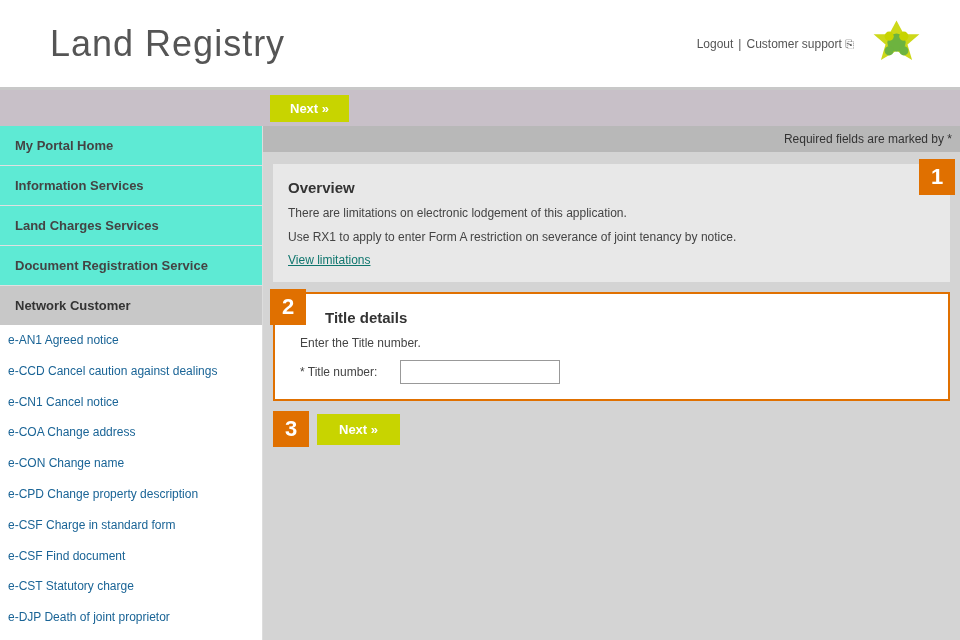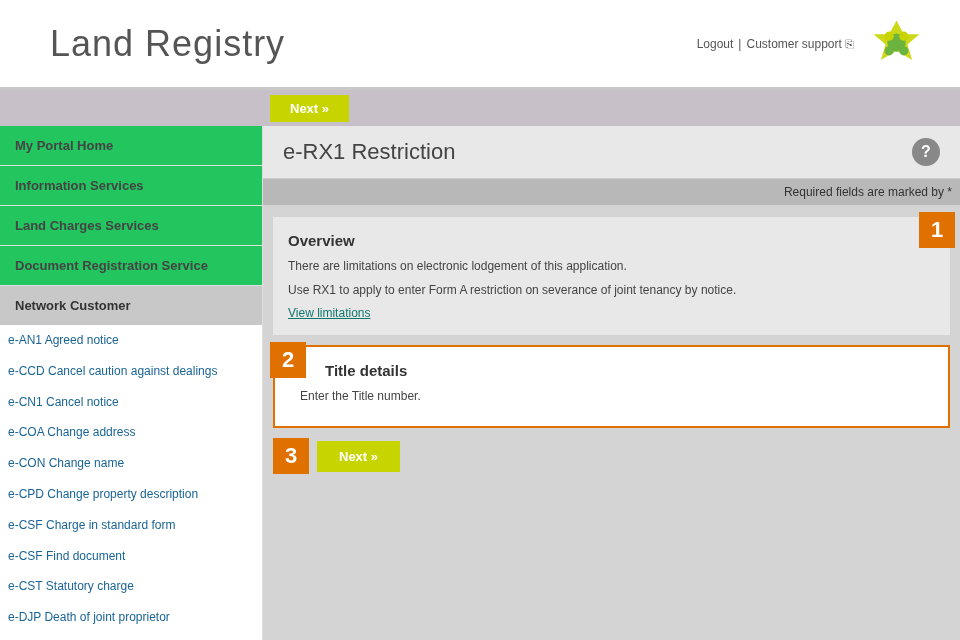--- a/index.html
+++ b/index.html
@@ -127,21 +127,21 @@
 
     .sidebar-section {
       border-bottom: 1px solid #e0e0e0;
     }
 
     .sidebar-header {
       padding: 12px 15px;
       font-weight: bold;
       color: #444;
       cursor: pointer;
-      background: #22c55e;
+      background: #5eead4;
       font-size: 13px;
     }
 
     .sidebar-header.active {
       background: #c8c8c8;
       color: #333;
     }
 
     .sidebar-item {
       padding: 7px 15px 7px 8px;
@@ -349,39 +349,39 @@
         <div class="sidebar-item">e-CSF Find document</div>
         <div class="sidebar-item">e-CST Statutory charge</div>
         <div class="sidebar-item">e-DJP Death of joint proprietor</div>
         <div class="sidebar-item">e-HR1 Notice of home rights</div>
 
       </div>
     </div>
 
     <div class="main-content">
 
-      <div class="page-title-bar">
-        <span class="page-title">e-RX1 Restriction</span>
-        <div class="help-icon">?</div>
-      </div>
 
       <div class="required-note">Required fields are marked by *</div>
 
       <div class="section-panel" style="margin-top:12px;">
         <div style="position:absolute; right:-5px; top:-5px; width:36px; height:36px; background:#e07000; color:#fff; font-size:22px; font-weight:bold; display:flex; align-items:center; justify-content:center;">1</div>
         <div class="section-title">Overview</div>
         <p class="section-text">There are limitations on electronic lodgement of this application.</p>
         <p class="section-text">Use RX1 to apply to enter Form A restriction on severance of joint tenancy by notice.</p>
         <button class="view-limitations-btn">View limitations</button>
       </div>
 
       <div class="title-details-panel">
         <div style="position:absolute; left:-5px; top:-5px; width:36px; height:36px; background:#e07000; color:#fff; font-size:22px; font-weight:bold; display:flex; align-items:center; justify-content:center;">2</div>
         <div class="section-title" style="margin-left:35px;">Title details</div>
         <p class="section-text" style="margin-left:10px;">Enter the Title number.</p>
+        <div class="form-row" style="margin-left:10px;">
+          <label class="form-label">* Title number:</label>
+          <input class="form-input" type="text" style="">
+        </div>
       </div>
 
       <div class="bottom-bar">
         <div class="step-badge-3">3</div>
         <button class="next-btn-bottom">Next »</button>
       </div>
 
     </div>
   </div>
 </div>

